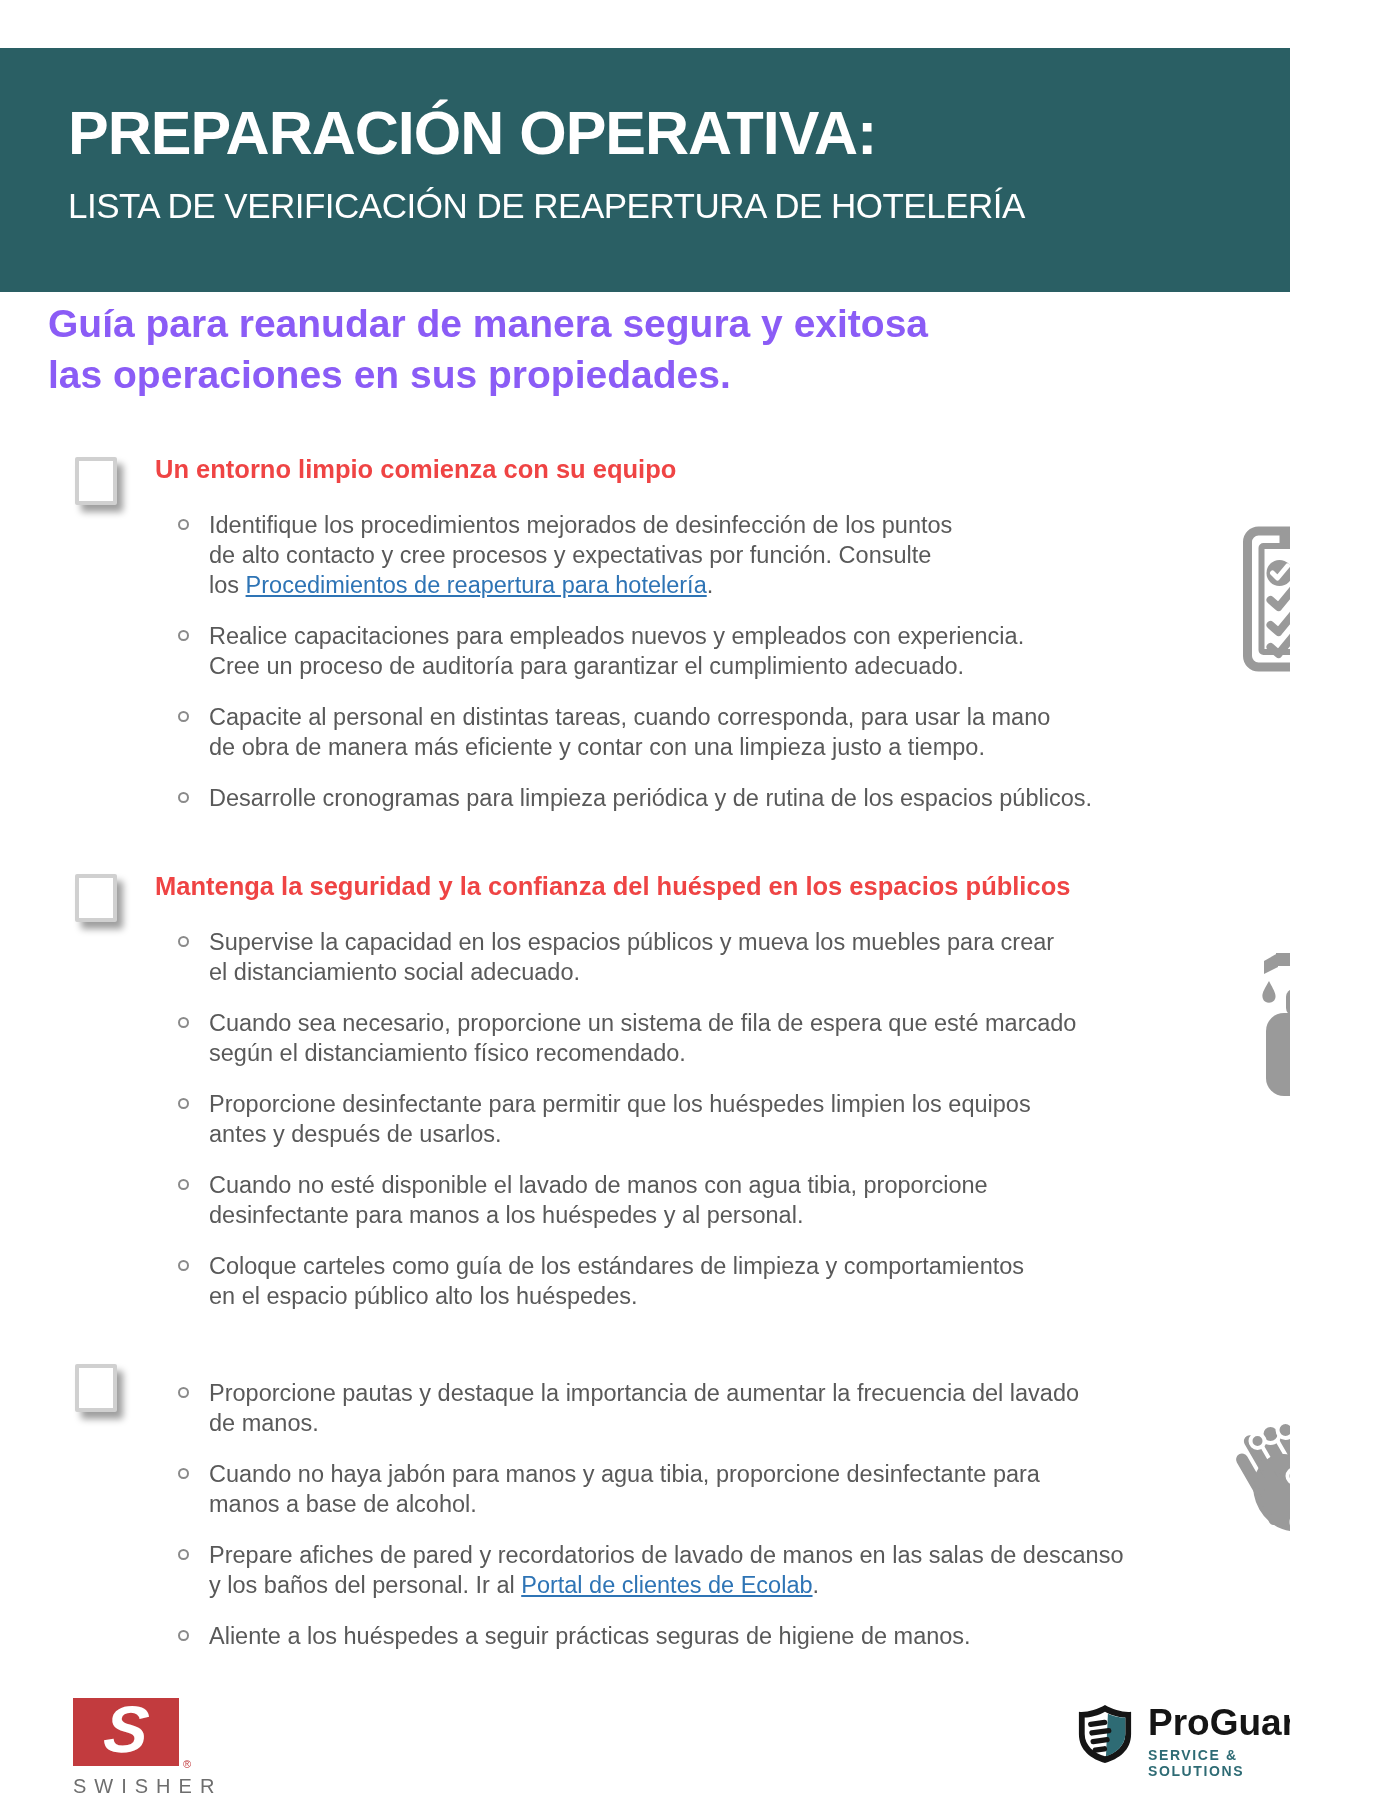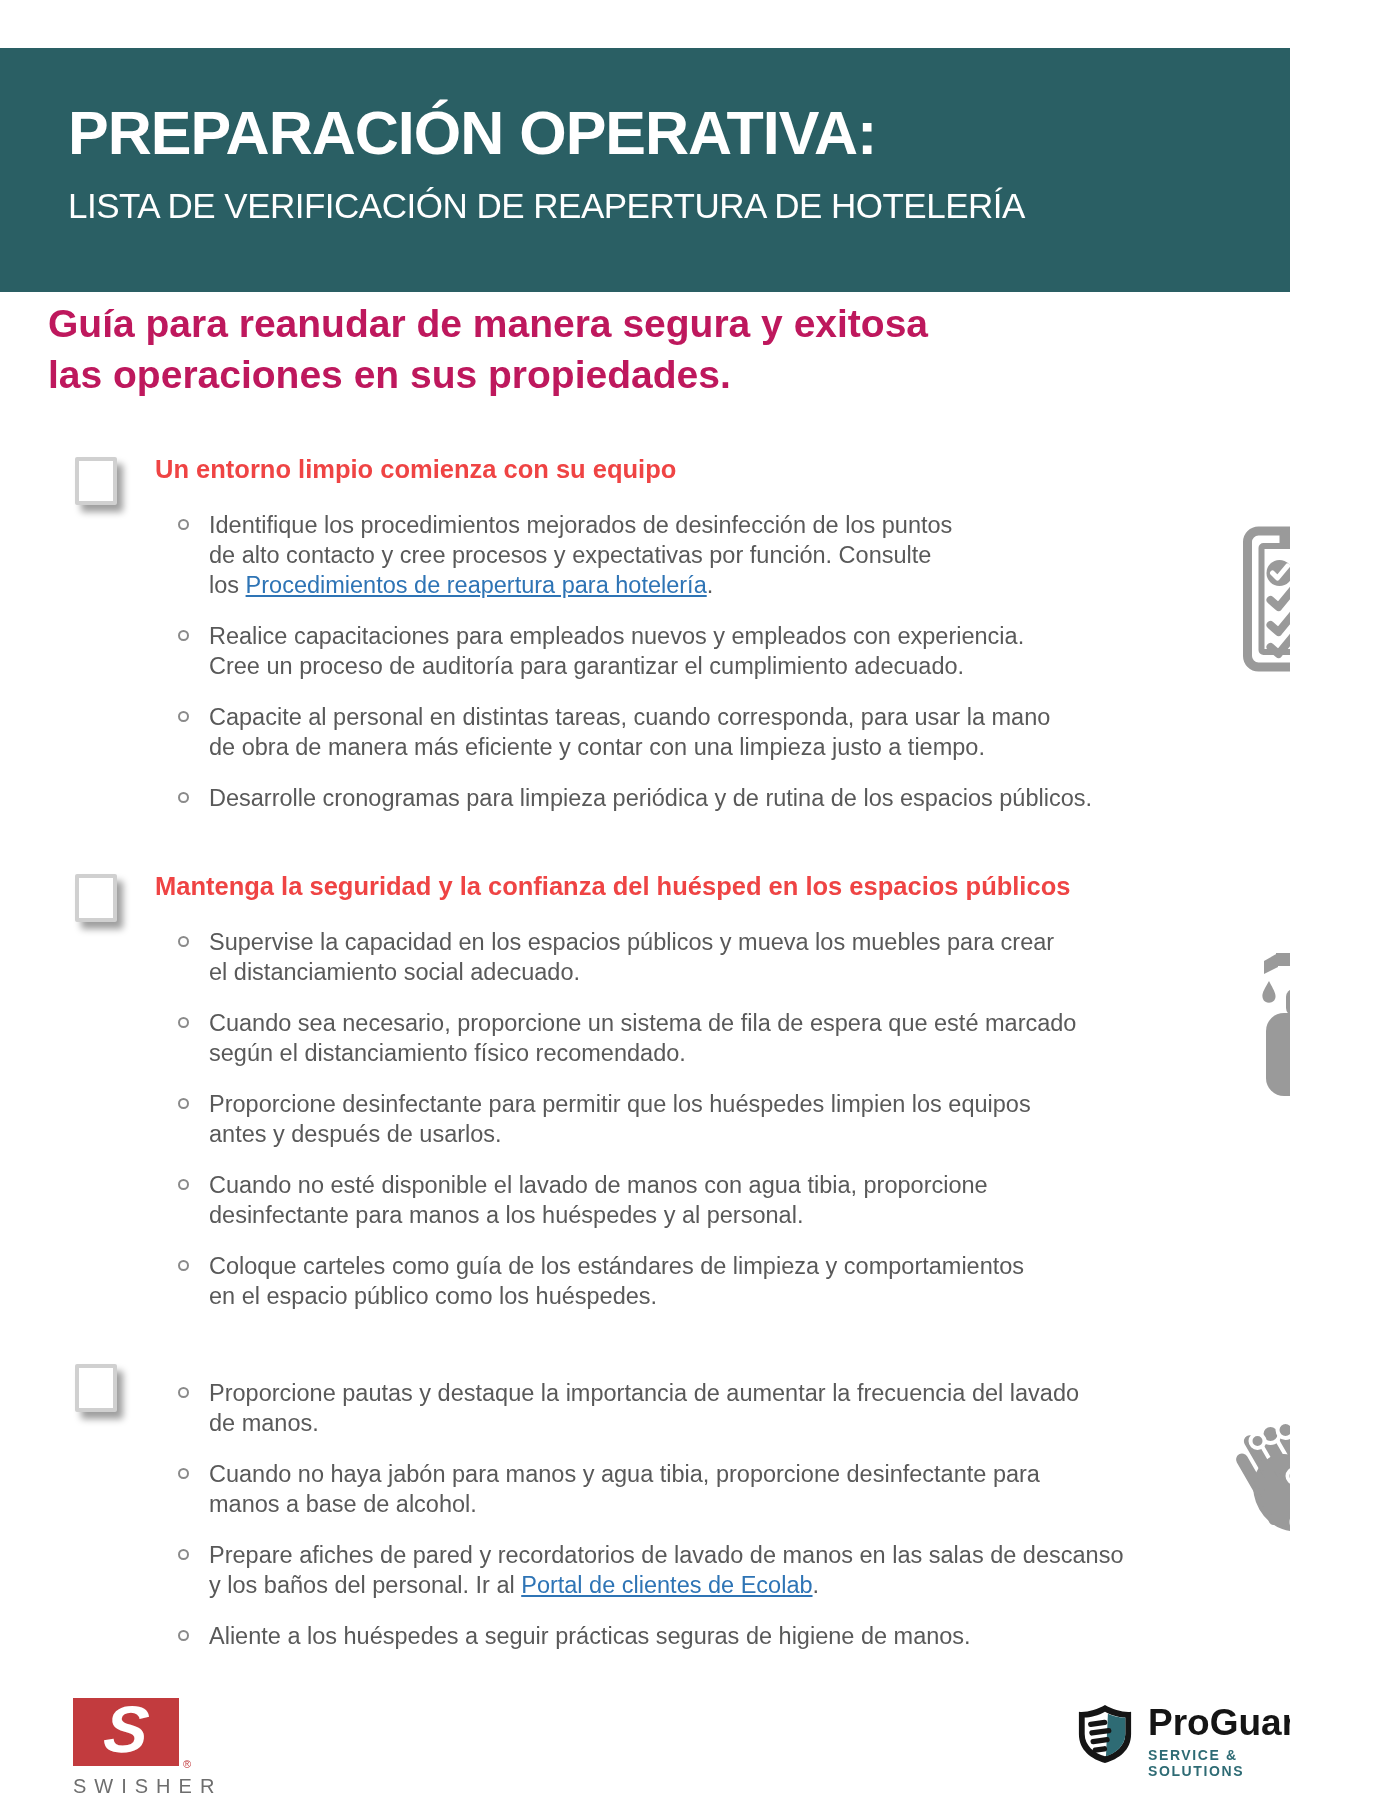--- a/index.html
+++ b/index.html
@@ -6,21 +6,21 @@
   body { background: #ffffff; font-family: "Liberation Sans", sans-serif; }
   #page { position: relative; width: 1290px; height: 1810px; background: #ffffff; overflow: hidden; }
 
   
   .banner { position: absolute; top: 48px; left: 0; width: 1394px; height: 244px;
             background: #2A5F64; color: #ffffff; padding: 50px 0 0 68px; }
   .banner-title { font-size: 61px; font-weight: bold; letter-spacing: -1px; }
   .banner-subtitle { font-size: 35px; font-weight: normal; margin-top: 18px; letter-spacing: -0.5px; }
 
   
-  .intro { position: absolute; top: 298px; left: 48px; color: #be185d;
+  .intro { position: absolute; top: 298px; left: 48px; color: #8b5cf6;
            font-size: 39px; font-weight: bold; line-height: 51px; }
 
   
   .section { position: absolute; left: 0; width: 1394px; }
   .sec-1 { top: 445px; } .sec-2 { top: 862px; } .sec-3 { top: 1352px; }
   .checkbox { position: absolute; left: 75px; top: 12px; width: 42px; height: 48px;
               background: #ffffff; border: 4px solid #D0D0D0; border-radius: 2px;
               box-shadow: 6px 7px 7px rgba(0,0,0,0.38); }
   .section-title { margin-left: 155px; padding-top: 10px; font-size: 25.5px;
                    font-weight: bold; color: #ef4444; }
@@ -106,21 +106,21 @@
         <li>
           <span class="marker"></span>
           <span><span>Proporcione desinfectante para permitir que los huéspedes limpien los equipos</span><br><span>antes y después de usarlos.</span></span>
         </li>
         <li>
           <span class="marker"></span>
           <span><span>Cuando no esté disponible el lavado de manos con agua tibia, proporcione</span><br><span>desinfectante para manos a los huéspedes y al personal.</span></span>
         </li>
         <li>
           <span class="marker"></span>
-          <span><span>Coloque carteles como guía de los estándares de limpieza y comportamientos</span><br><span>en el espacio público como los huéspedes.</span></span>
+          <span><span>Coloque carteles como guía de los estándares de limpieza y comportamientos</span><br><span>en el espacio público alto los huéspedes.</span></span>
         </li>
       </ul>
   </section>
 
   <section class="section sec-3">
     <span class="checkbox"></span>
     <ul class="bullets">
         <li>
           <span class="marker"></span>
           <span><span>Proporcione pautas y destaque la importancia de aumentar la frecuencia del lavado</span><br><span>de manos.</span></span>

